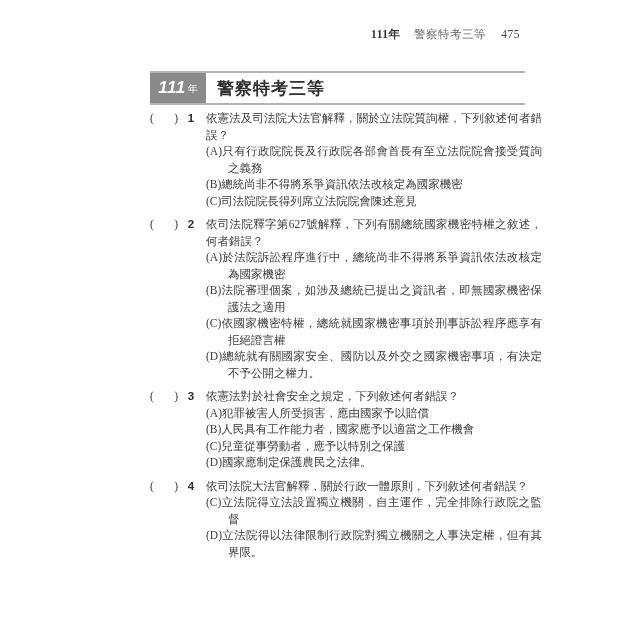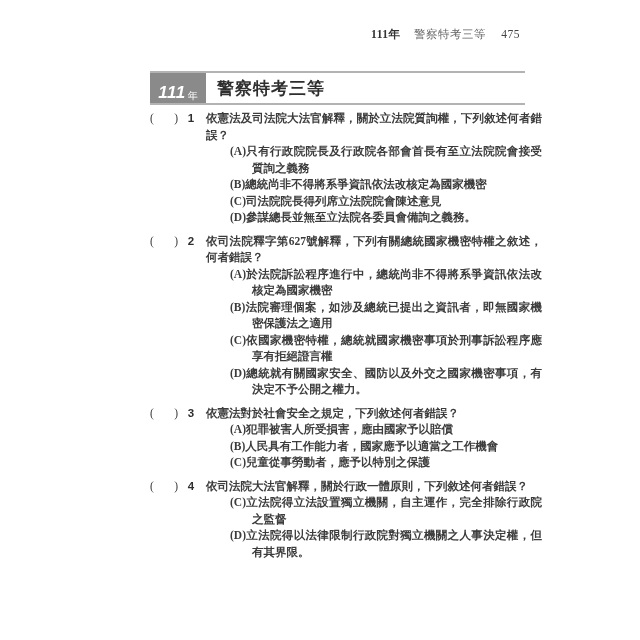--- a/index.html
+++ b/index.html
@@ -26,21 +26,21 @@
   .banner {
     position:absolute; left:150px; top:71px; width:375px;
     border-top:2px solid #b3b3b3;
     border-bottom:2px solid #b3b3b3;
     height:34px;
     display:flex; align-items:stretch;
   }
   .year-badge {
     background:#8a8a8a; color:#ffffff;
     width:56px; flex:0 0 56px;
-    display:flex; align-items:flex-end; justify-content:center;
+    display:flex; align-items:center; justify-content:center;
     font-family:"Liberation Sans","DejaVu Sans",sans-serif;
   }
   .year-badge .badge-num {
     font-style:italic; font-weight:bold; font-size:17px; letter-spacing:0.5px;
   }
   .year-badge .badge-suffix {
     font-size:10px; margin-left:2px; margin-top:2px;
   }
   .banner-title {
     font-family:"Liberation Sans","DejaVu Sans",sans-serif;
@@ -59,24 +59,24 @@
   .q-answer {
     flex:0 0 28px; width:28px;
     display:flex; justify-content:space-between;
     color:#3c3c3c; margin-right:6px;
   }
   .q-num {
     flex:0 0 14px; width:14px; text-align:center;
     font-family:"Liberation Sans","DejaVu Sans",sans-serif;
     font-weight:bold; color:#2e2e2e; margin-right:8px;
   }
-  .q-body { flex:1 1 auto; min-width:0;font-weight:bold; }
+  .q-body { flex:1 1 auto; min-width:0; }
   .q-stem { text-align:justify; }
   .q-opt {
-    padding-left:22px; text-indent:-22px; text-align:justify;margin-left:24px;
+    padding-left:22px; text-indent:-22px; text-align:justify;
   }
   .opt-label { letter-spacing:0; }
 </style>
 </head>
 <body>
 
 <div class="page">
 
   <div class="running-head">
     <span class="rh-year">111年</span>
@@ -98,21 +98,20 @@
       <div class="q-answer">
         <span>(</span>
         <span>)</span>
       </div>
       <div class="q-num">1</div>
       <div class="q-body">
         <div class="q-stem">依憲法及司法院大法官解釋，關於立法院質詢權，下列敘述何者錯誤？</div>
         <div class="q-opt"><span class="opt-label">(A)</span><span class="opt-text">只有行政院院長及行政院各部會首長有至立法院院會接受質詢之義務</span></div>
         <div class="q-opt"><span class="opt-label">(B)</span><span class="opt-text">總統尚非不得將系爭資訊依法改核定為國家機密</span></div>
         <div class="q-opt"><span class="opt-label">(C)</span><span class="opt-text">司法院院長得列席立法院院會陳述意見</span></div>
-        <div class="q-opt"><span class="opt-label">(D)</span><span class="opt-text">參謀總長並無至立法院各委員會備詢之義務。</span></div>
       </div>
     </div>
 
     <div class="q">
       <div class="q-answer">
         <span>(</span>
         <span>)</span>
       </div>
       <div class="q-num">2</div>
       <div class="q-body">
@@ -128,20 +127,21 @@
       <div class="q-answer">
         <span>(</span>
         <span>)</span>
       </div>
       <div class="q-num">3</div>
       <div class="q-body">
         <div class="q-stem">依憲法對於社會安全之規定，下列敘述何者錯誤？</div>
         <div class="q-opt"><span class="opt-label">(A)</span><span class="opt-text">犯罪被害人所受損害，應由國家予以賠償</span></div>
         <div class="q-opt"><span class="opt-label">(B)</span><span class="opt-text">人民具有工作能力者，國家應予以適當之工作機會</span></div>
         <div class="q-opt"><span class="opt-label">(C)</span><span class="opt-text">兒童從事勞動者，應予以特別之保護</span></div>
+        <div class="q-opt"><span class="opt-label">(D)</span><span class="opt-text">國家應制定保護農民之法律。</span></div>
       </div>
     </div>
 
     <div class="q">
       <div class="q-answer">
         <span>(</span>
         <span>)</span>
       </div>
       <div class="q-num">4</div>
       <div class="q-body">

